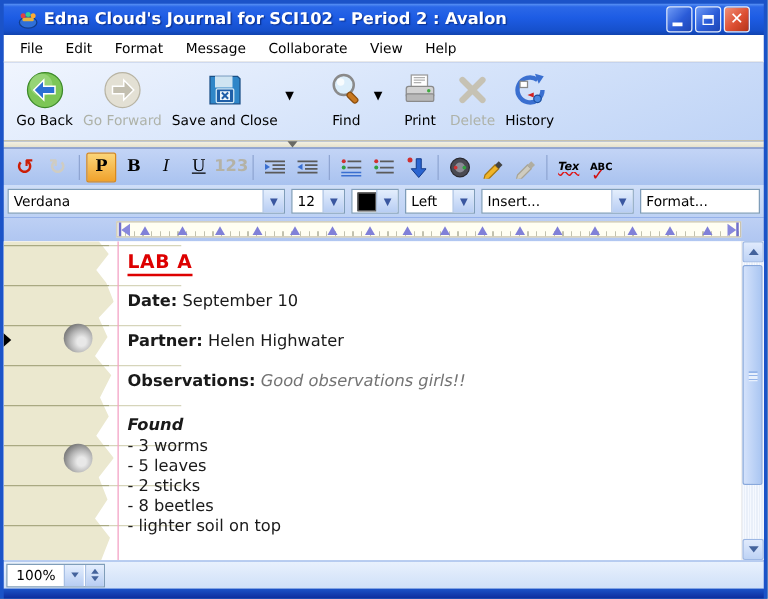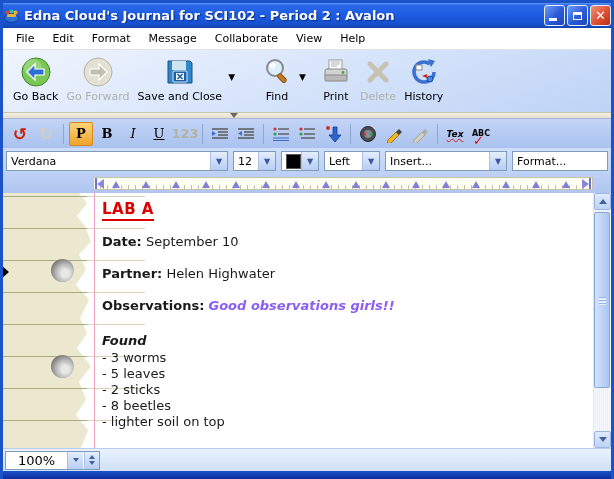--- a/index.html
+++ b/index.html
@@ -1,20 +1,20 @@
 <!DOCTYPE html>
 <html><head>
 <meta charset="utf-8">
 <style>
   html,body{margin:0;padding:0;background:#3a6ea5;font-family:"DejaVu Sans","Liberation Sans",sans-serif;}
   #window{position:relative;width:614px;height:479px;background:#1b53c8;overflow:hidden;}
   #col{position:absolute;left:3px;top:3px;width:608px;height:476px;display:flex;flex-direction:column;}
 
   
-  .titlebar{height:25px;display:flex;align-items:center;padding:0 0;
+  .titlebar{height:25px;display:flex;align-items:center;padding:0 11px;
     background:linear-gradient(180deg,#5a93f5 0%,#2b68e8 10%,#1d5ce4 45%,#1650cc 85%,#1143ae 100%);}
   .appicon{width:17px;height:17px;margin-right:4px;flex:0 0 auto;}
   .title-text{color:#fff;font-weight:bold;font-size:13px;text-shadow:1px 1px 1px #0a2f8c;
     flex:1;white-space:nowrap;overflow:hidden;}
   .winbtn{width:21px;height:21px;margin-left:2px;border:1px solid #e6edfb;border-radius:3px;
     display:flex;align-items:center;justify-content:center;box-sizing:border-box;position:relative;}
   .winbtn.blue{background:linear-gradient(135deg,#6f9bf5 0%,#2a5bd8 55%,#1e46b4 100%);}
   .winbtn.red{background:linear-gradient(135deg,#f0927a 0%,#dd4f32 55%,#b23318 100%);}
   .glyph-min{position:absolute;left:4px;bottom:4px;width:8px;height:3px;background:#fff;}
   .glyph-max{width:9px;height:8px;border:1px solid #fff;border-top-width:3px;box-sizing:border-box;}
@@ -83,39 +83,39 @@
     clip-path:polygon(0 0,76px 0,84px 4%,74px 9%,82px 13%,88px 19%,76px 24%,83px 30%,73px 36%,86px 42%,77px 49%,84px 55%,74px 61%,88px 68%,76px 74%,83px 81%,73px 87%,85px 93%,78px 100%,0 100%);}
   .rule{position:absolute;left:0;width:142px;height:1px;background:linear-gradient(90deg,#a9a982 0 84px,#d6d5ba 84px 100%);}
   .pinkline{position:absolute;left:91px;top:0;bottom:0;width:1px;background:#f4a0c4;}
   .hole{position:absolute;left:48px;width:23px;height:23px;border-radius:50%;
     background:radial-gradient(circle at 62% 62%,#e8e8e8 18%,#b8b8b8 45%,#787878 75%,#4e4e4e 100%);}
   .cursor-tri{position:absolute;left:-3px;top:71px;width:0;height:0;border-top:8px solid transparent;border-bottom:8px solid transparent;border-left:9px solid #000;}
   .ptext{position:absolute;left:99px;top:0;right:4px;font-size:13px;color:#1a1a1a;}
   .pline{position:absolute;white-space:nowrap;}
   .doc-heading{color:#dd0000;font-weight:bold;font-size:15px;letter-spacing:0.5px;border-bottom:2px solid #dd0000;padding-bottom:1px;display:inline-block;}
   .flabel{font-weight:bold;}
-  .annot{color:#8b5cf6;font-weight:bold;font-style:italic;}
+  .annot{color:#737373;font-weight:normal;font-style:italic;}
   .found-h{font-weight:bold;font-style:italic;}
   .found-item{height:16px;line-height:16px;white-space:nowrap;}
 
   
   .sbar{width:18px;display:flex;flex-direction:column;background:#f2f6fd;border-left:1px solid #e4e4e4;box-sizing:border-box;}
   .sbtn{height:17px;background:linear-gradient(180deg,#e0eafc,#bed3f5);border:1px solid #9cb7e4;border-radius:2px;box-sizing:border-box;display:flex;align-items:center;justify-content:center;}
   .sbtn .chev{width:0;height:0;border-left:4px solid transparent;border-right:4px solid transparent;}
   .chev.up{border-bottom:5px solid #44639c;}
   .chev.dn{border-top:5px solid #44639c;}
   .strack{flex:1;position:relative;background:repeating-linear-gradient(90deg,#f6f9ff 0 1px,#e9eff9 1px 2px);}
   .sthumb{position:absolute;left:0;top:2px;width:16px;height:176px;border:1px solid #88a8dc;border-radius:2px;box-sizing:border-box;background:linear-gradient(90deg,#d4e2fb,#aac6f2);}
   .sthumb::after{content:"";position:absolute;left:4px;top:84px;width:7px;height:8px;
     background:repeating-linear-gradient(180deg,#94b4e8 0 1px,#e8f0fc 1px 3px);}
 
   
   .statusbar{height:23px;background:linear-gradient(180deg,#e9f1fd,#cfe0f8);display:flex;align-items:center;padding:0 2px;box-sizing:border-box;border-top:1px solid #b9cdf0;}
   .zoomwidget{display:flex;align-items:center;height:19px;border:1px solid #7f9db9;background:#fff;box-sizing:border-box;}
-  .zoomtxt{font-size:13px;padding:0 12px;}
+  .zoomtxt{font-size:11px;padding:0 7px;}
   .zoomarr{width:15px;height:17px;background:linear-gradient(180deg,#e4eefd,#b7cdf3);border-left:1px solid #a8c0e4;display:flex;align-items:center;justify-content:center;}
   .zoomspin{width:14px;height:17px;margin-left:1px;background:linear-gradient(180deg,#e4eefd,#b7cdf3);border-left:1px solid #a8c0e4;display:flex;flex-direction:column;align-items:center;justify-content:center;gap:2px;}
   .tinych{width:0;height:0;border-left:3px solid transparent;border-right:3px solid transparent;}
   .tinych.up{border-bottom:4px solid #44639c;}
   .tinych.dn{border-top:4px solid #44639c;}
   .bottomstrip{height:8px;background:linear-gradient(180deg,#1b53c8,#0c2b9c);}
 </style>
 </head>
 <body>
 

